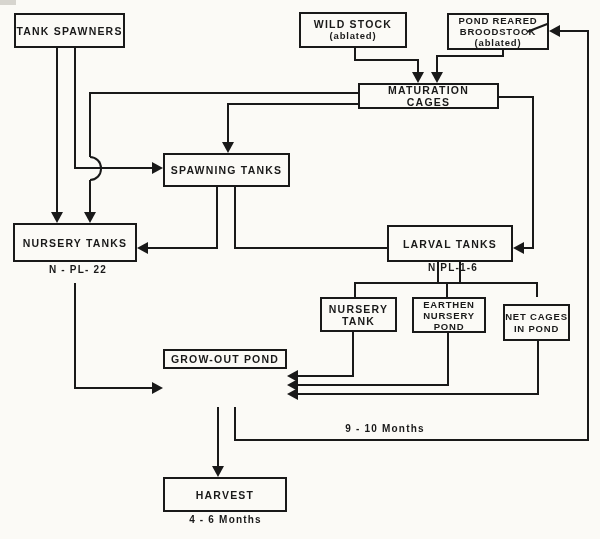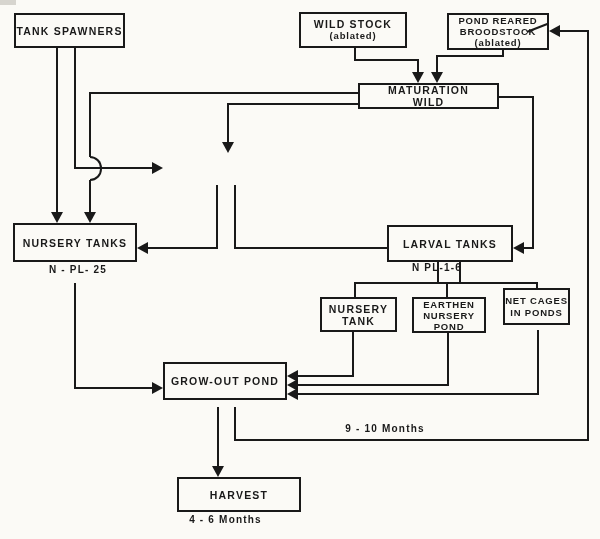--- a/index.html
+++ b/index.html
@@ -119,54 +119,57 @@
 
   <div class="box small" style="left:447px;top:13px;width:102px;height:37px">
     <span>POND REARED</span>
     <span>BROODSTOCK</span>
     <span>(ablated)</span>
   </div>
   <div class="stray"></div>
 
   <div class="box" style="left:358px;top:83px;width:141px;height:26px">
     <span>MATURATION</span>
-    <span>WILD</span>
+    <span>CAGES</span>
   </div>
 
+  <div class="box" style="left:163px;top:153px;width:127px;height:34px">
+    <span>SPAWNING TANKS</span>
+  </div>
 
   <div class="box" style="left:13px;top:223px;width:124px;height:39px">
     <span>NURSERY TANKS</span>
   </div>
 
   <div class="box" style="left:387px;top:225px;width:126px;height:37px">
     <span>LARVAL TANKS</span>
   </div>
 
   <div class="box" style="left:320px;top:297px;width:77px;height:35px">
     <span>NURSERY</span>
     <span>TANK</span>
   </div>
 
   <div class="box small" style="left:412px;top:297px;width:74px;height:36px">
     <span>EARTHEN</span>
     <span>NURSERY</span>
     <span>POND</span>
   </div>
 
-  <div class="box" style="left:503px;top:288px;width:67px;height:37px;font-size:9.5px;letter-spacing:0.8px">
+  <div class="box" style="left:503px;top:304px;width:67px;height:37px;font-size:9.5px;letter-spacing:0.8px">
     <span>NET CAGES</span>
-    <span>IN PONDS</span>
+    <span>IN POND</span>
   </div>
 
-  <div class="box" style="left:163px;top:362px;width:124px;height:38px">
+  <div class="box" style="left:163px;top:349px;width:124px;height:20px">
     <span>GROW-OUT POND</span>
   </div>
 
-  <div class="box" style="left:177px;top:477px;width:124px;height:35px">
+  <div class="box" style="left:163px;top:477px;width:124px;height:35px">
     <span>HARVEST</span>
   </div>
 
-  <div class="lbl" style="left:28px;top:264px;width:100px">N - PL- 25</div>
-  <div class="lbl" style="left:392px;top:262px;width:90px">N PL-1-6</div>
+  <div class="lbl" style="left:28px;top:264px;width:100px">N - PL- 22</div>
+  <div class="lbl" style="left:408px;top:262px;width:90px">N PL-1-6</div>
   <div class="lbl" style="left:330px;top:423px;width:110px">9 - 10 Months</div>
   <div class="lbl" style="left:178px;top:514px;width:95px">4 - 6 Months</div>
 
 </div>
 
 </body></html>

